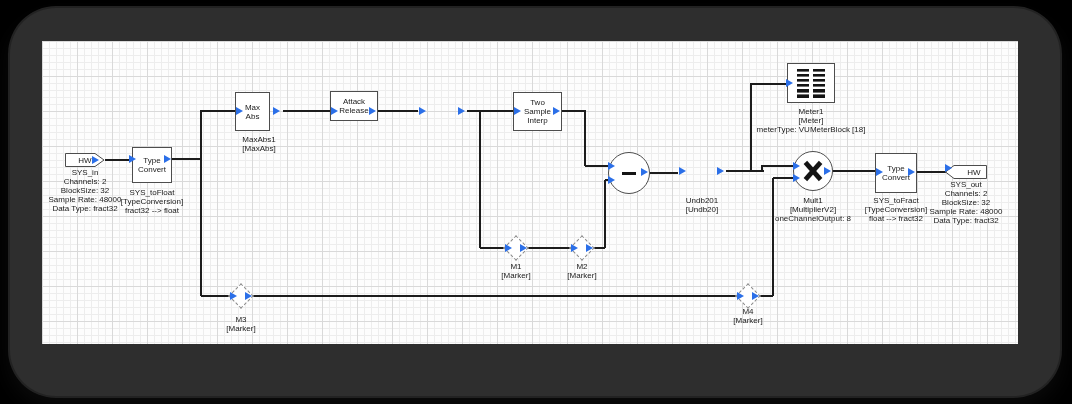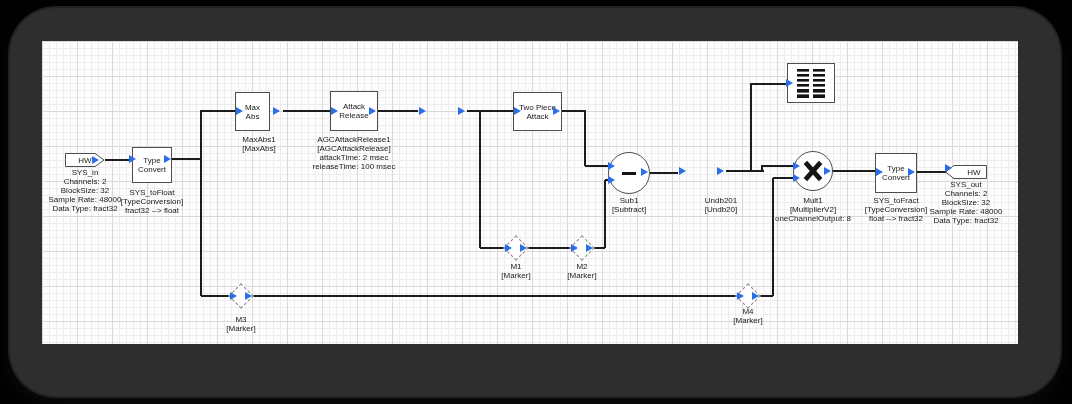--- a/index.html
+++ b/index.html
@@ -84,55 +84,45 @@
   <div class="block" style="left:193px;top:51px;width:35px;height:39px">
     <span class="btext">Max Abs</span>
   </div>
   <span class="port" style="left:194px;top:66px"></span>
   <span class="port" style="left:231px;top:66px"></span>
   <div class="caption" style="left:157px;top:94px;width:120px">
     <div>MaxAbs1</div>
         <div>[MaxAbs]</div>
   </div>
 
-  <div class="block" style="left:288px;top:50px;width:48px;height:40px">
+  <div class="block" style="left:288px;top:50px;width:48px;height:30px">
     <span class="btext">Attack Release</span>
   </div>
   <span class="port" style="left:289px;top:66px"></span>
   <span class="port" style="left:327px;top:66px"></span>
-  <div class="caption" style="left:247px;top:94px;width:130px">
-    <div>AGCAttackRelease1</div>
-        <div>[AGCAttackRelease]</div>
-        <div>attackTime: 2 msec</div>
-        <div>releaseTime: 100 msec</div>
-  </div>
 
   <span class="port" style="left:377px;top:66px"></span>
   <span class="port" style="left:416px;top:66px"></span>
 
   <div class="block" style="left:471px;top:51px;width:49px;height:39px">
-    <span class="btext">Two Piece Attack</span>
+    <span class="btext">Two Sample Interp</span>
   </div>
   <span class="port" style="left:472px;top:66px"></span>
   <span class="port" style="left:511px;top:66px"></span>
 
   <div class="block circle" style="left:566px;top:111px;width:42px;height:42px">
     <div class="minusbar"></div>
   </div>
   <span class="port" style="left:566px;top:121px"></span>
   <span class="port" style="left:566px;top:135px"></span>
   <span class="port" style="left:599px;top:127px"></span>
-  <div class="caption" style="left:527px;top:155px;width:120px">
-    <div>Sub1</div>
-        <div>[Subtract]</div>
-  </div>
 
   <span class="port" style="left:637px;top:126px"></span>
   <span class="port" style="left:675px;top:126px"></span>
-  <div class="caption" style="left:619px;top:155px;width:120px">
+  <div class="caption" style="left:600px;top:155px;width:120px">
     <div>Undb201</div>
         <div>[Undb20]</div>
   </div>
 
   <div class="block" style="left:745px;top:22px;width:48px;height:40px">
     <svg width="34" height="30" viewBox="0 0 34 30">
       <g fill="#141414">
         <rect x="3" y="1" width="12" height="2.6"></rect>
             <rect x="3" y="6" width="12" height="2.6"></rect>
             <rect x="3" y="11" width="12" height="2.6"></rect>
@@ -142,20 +132,25 @@
         <rect x="19" y="1" width="12" height="2.6"></rect>
             <rect x="19" y="6" width="12" height="2.6"></rect>
             <rect x="19" y="11" width="12" height="2.6"></rect>
             <rect x="19" y="16" width="12" height="2.6"></rect>
             <rect x="19" y="21" width="12" height="3.6"></rect>
             <rect x="19" y="26.4" width="12" height="3.6"></rect>
       </g>
     </svg>
   </div>
   <span class="port" style="left:744px;top:38px"></span>
+  <div class="caption" style="left:699px;top:66px;width:140px">
+    <div>Meter1</div>
+        <div>[Meter]</div>
+        <div>meterType: VUMeterBlock [18]</div>
+  </div>
 
   <div class="block circle" style="left:751px;top:110px;width:40px;height:40px">
     <svg width="40" height="40" viewBox="0 0 40 40">
       <line x1="12" y1="11" x2="28" y2="29" stroke="#141414" stroke-width="5"></line>
       <line x1="28" y1="11" x2="12" y2="29" stroke="#141414" stroke-width="5"></line>
     </svg>
   </div>
   <span class="port" style="left:751px;top:121px"></span>
   <span class="port" style="left:751px;top:133px"></span>
   <span class="port" style="left:782px;top:126px"></span>

